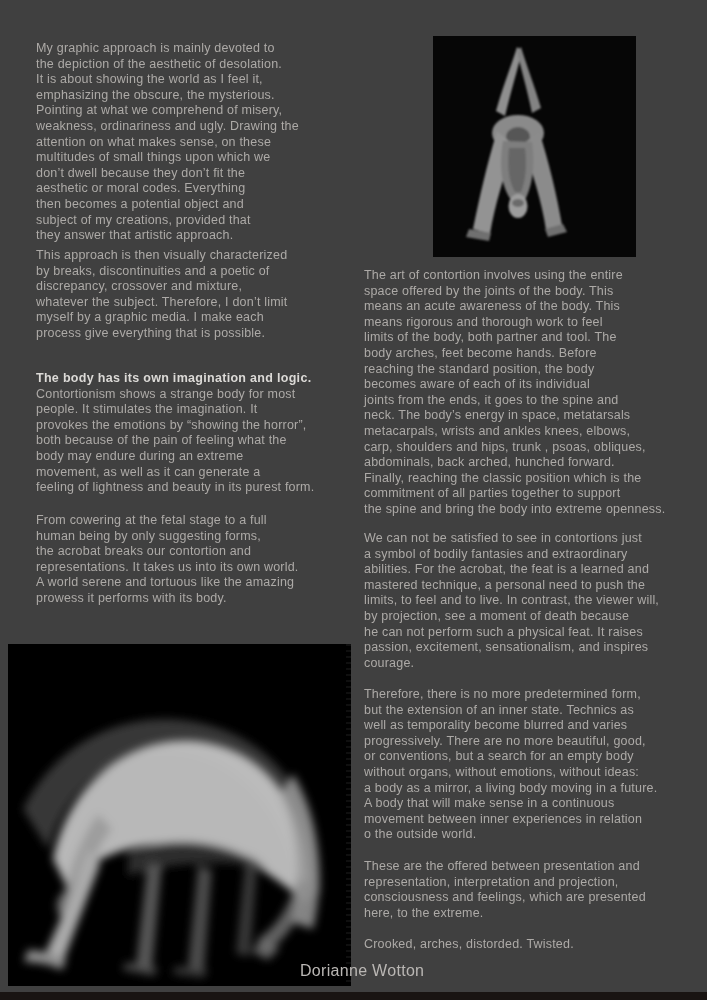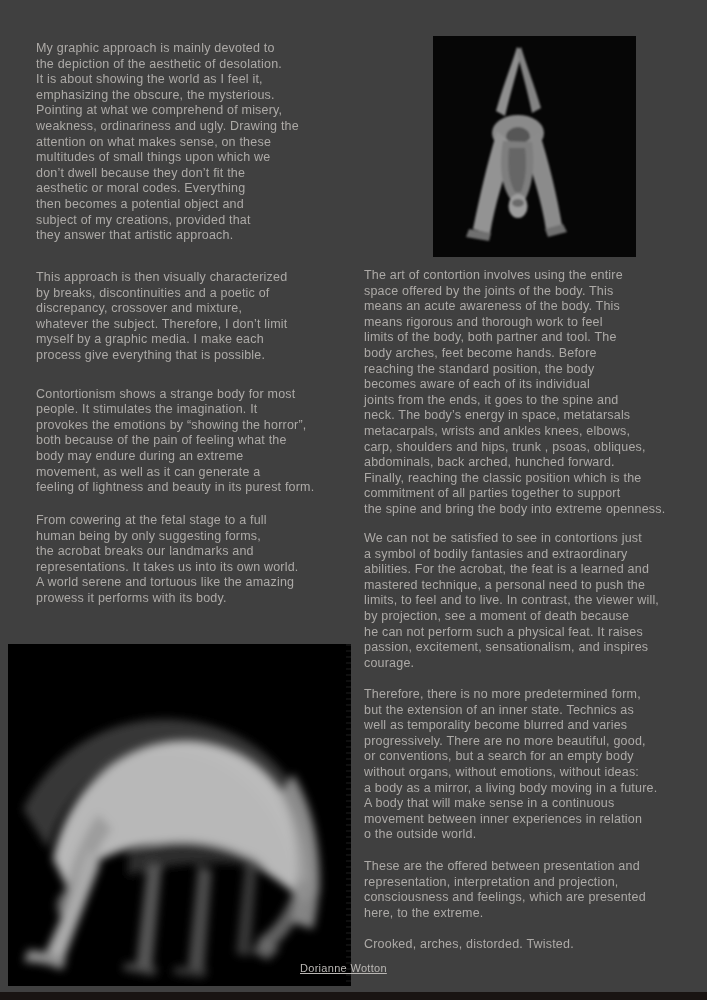--- a/index.html
+++ b/index.html
@@ -32,21 +32,21 @@
   }
   #fig-backbend{left:433px;top:36px;width:203px;height:221px;}
   #fig-motion{left:8px;top:644px;width:343px;height:342px;}
   .film-edge{
     position:absolute;right:0;top:0;width:5px;height:100%;
     background:repeating-linear-gradient(to bottom,#2c2c2c 0 2px,#000 2px 6px);
     opacity:.35;
   }
   #credit{
     position:absolute;left:300px;top:962px;
-    font-size:11px;letter-spacing:0.3px;color:#bab7b4;text-decoration:underline;
+    font-size:16px;letter-spacing:0.3px;color:#bab7b4;
   }
   #crooked-line{top:937px;}
   #bottom-strip{
     position:absolute;left:0;top:992px;width:707px;height:8px;
     background:#191412;
   }
   svg{display:block;}
 </style>
 </head>
 <body>
@@ -61,38 +61,38 @@
 Pointing at what we comprehend of misery,
 weakness, ordinariness and ugly. Drawing the
 attention on what makes sense, on these
 multitudes of small things upon which we
 don’t dwell because they don’t fit the
 aesthetic or moral codes. Everything
 then becomes a potential object and
 subject of my creations, provided that
 they answer that artistic approach.</div>
 
-    <div class="para" style="top:270px">This approach is then visually characterized
+    <div class="para" style="top:248px">This approach is then visually characterized
 by breaks, discontinuities and a poetic of
 discrepancy, crossover and mixture,
 whatever the subject.  Therefore, I don’t limit
 myself by a graphic media. I make each
 process give everything that is possible.</div>
 
-    <div class="para" style="top:371px"><span><br><span>Contortionism shows a strange body for most
+    <div class="para" style="top:371px"><span class="bold-head">The body has its own imagination and logic.</span><span><br><span>Contortionism shows a strange body for most
 people. It stimulates the imagination. It
 provokes the emotions by “showing the horror”,
 both because of the pain of feeling what the
 body may endure during an extreme
 movement, as well as it can generate a
 feeling of lightness and beauty in its purest form.</span></span></div>
 
     <div class="para" style="top:513px">From cowering at the fetal stage to a full
 human being by only suggesting forms,
-the acrobat breaks our landmarks and
+the acrobat breaks our contortion and
 representations. It takes us into its own world.
 A world serene and tortuous like the amazing
 prowess it performs with its body.</div>
   </div>
 
   <div class="right">
     <div class="para" style="top:268px">The art of contortion involves using the entire
 space offered by the joints of the body. This
 means an acute awareness of the body. This
 means rigorous and thorough work to feel

